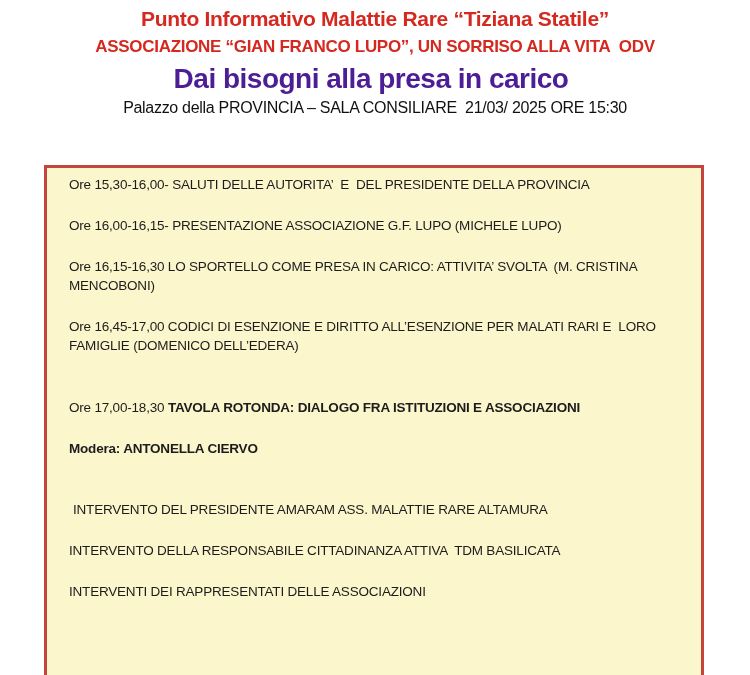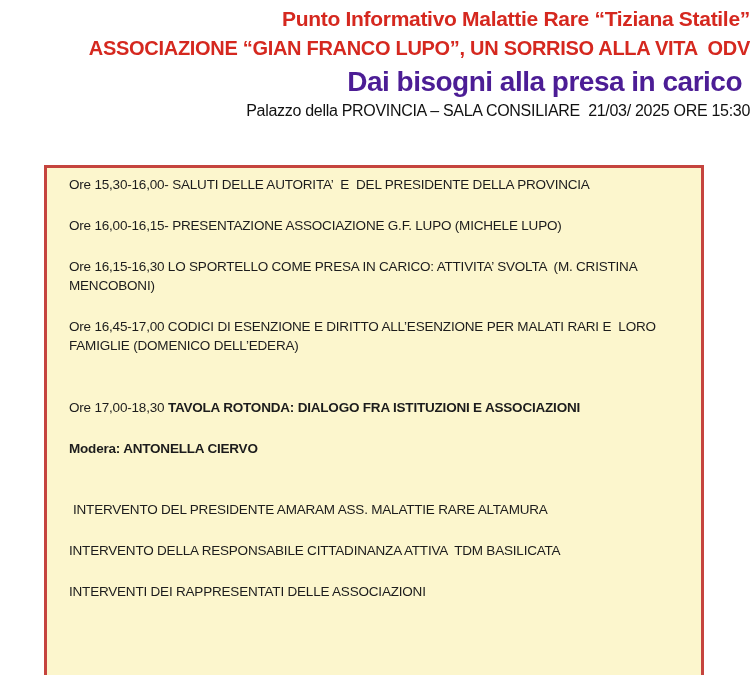--- a/index.html
+++ b/index.html
@@ -11,35 +11,35 @@
     overflow: hidden;
     font-family: "Liberation Sans", sans-serif;
   }
   .page {
     position: relative;
     width: 750px;
     height: 675px;
     background: #ffffff;
   }
   .header {
-    text-align: right;
+    text-align: center;
     padding-top: 7px;
   }
   .title-red {
     color: #d5281f;
     font-weight: bold;
     font-size: 21px;
     letter-spacing: -0.3px;
     margin: 0 0 6px 0;
     white-space: pre-wrap;
   }
   .subtitle-red {
     color: #d5281f;
     font-weight: bold;
-    font-size: 20px;
+    font-size: 17px;
     letter-spacing: -0.3px;
     margin: 0 0 6px 0;
     white-space: pre-wrap;
   }
   .title-black {
     color: #4c1d95;
     font-weight: bold;
     font-size: 28px;
     letter-spacing: -0.5px;
     margin: 2px 8px 4px 0;

